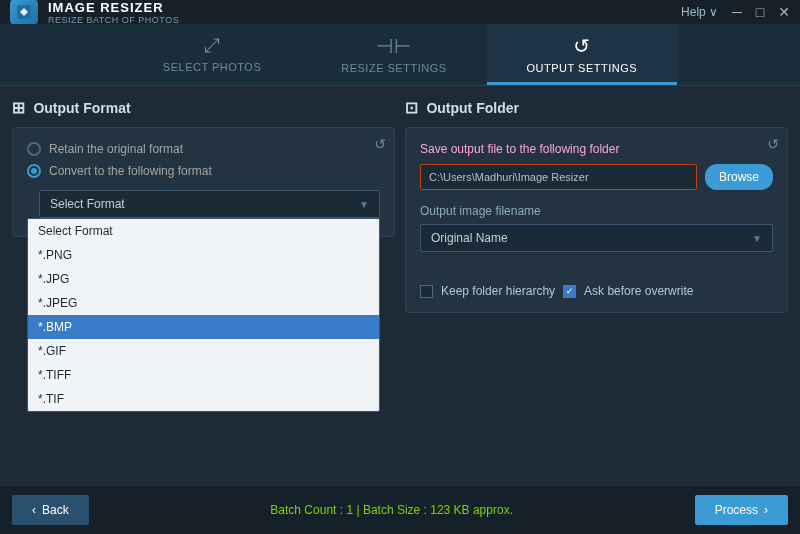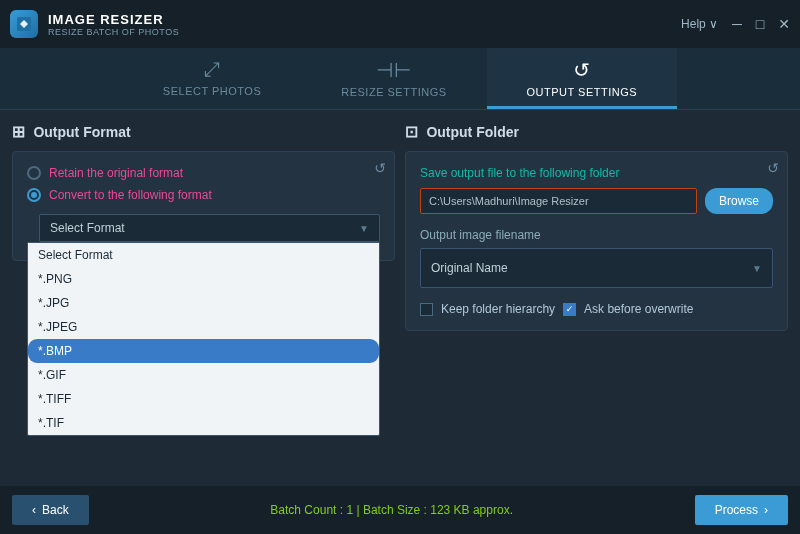--- a/index.html
+++ b/index.html
@@ -10,21 +10,21 @@
       width: 800px;
       height: 534px;
       overflow: hidden;
       display: flex;
       flex-direction: column;
     }
 
     
     .title-bar {
       background: #152028;
-      height: 48px;
+      height: 24px;
       display: flex;
       align-items: center;
       justify-content: space-between;
       padding: 0 10px;
       flex-shrink: 0;
     }
     .title-bar-left {
       display: flex;
       align-items: center;
       gap: 10px;
@@ -163,21 +163,21 @@
       flex-direction: column;
       gap: 8px;
       margin-bottom: 12px;
     }
     .radio-item {
       display: flex;
       align-items: center;
       gap: 8px;
       cursor: pointer;
       font-size: 12px;
-      color: #ec4899;
+      color: #a3a3a3;
     }
     .radio-circle {
       width: 14px;
       height: 14px;
       border-radius: 50%;
       border: 2px solid #4a6a80;
       display: flex;
       align-items: center;
       justify-content: center;
       flex-shrink: 0;
@@ -230,21 +230,20 @@
     }
     .dropdown-item {
       padding: 5px 10px;
       font-size: 12px;
       color: #1a2a36;
       cursor: pointer;
     }
     .dropdown-item.selected {
       background: #3a7bc8;
       color: white;
-      border-radius: 9px;
     }
 
     
     .folder-path-row {
       display: flex;
       gap: 8px;
       margin-bottom: 14px;
       align-items: center;
     }
     .folder-path-input {
@@ -268,36 +267,36 @@
     }
 
     .field-label {
       font-size: 12px;
       color: #8aabb8;
       margin-bottom: 6px;
     }
 
     .save-folder-label {
       font-size: 12px;
-      color: #14b8a6;
+      color: #f9a8d4;
       margin-bottom: 8px;
     }
 
     .filename-select {
       display: flex;
       align-items: center;
       justify-content: space-between;
       background: #1a2a36;
       border: 1px solid #3a5570;
       color: #c0d0da;
-      padding: 12px 10px;
+      padding: 6px 10px;
       font-size: 12px;
       cursor: pointer;
       border-radius: 2px;
-      margin-bottom: 14px;
+      margin-bottom: 32px;
     }
 
     .checkbox-group {
       display: flex;
       flex-direction: row;
       gap: 8px;
       margin-top: 8px;
     }
     .checkbox-item {
       display: flex;

